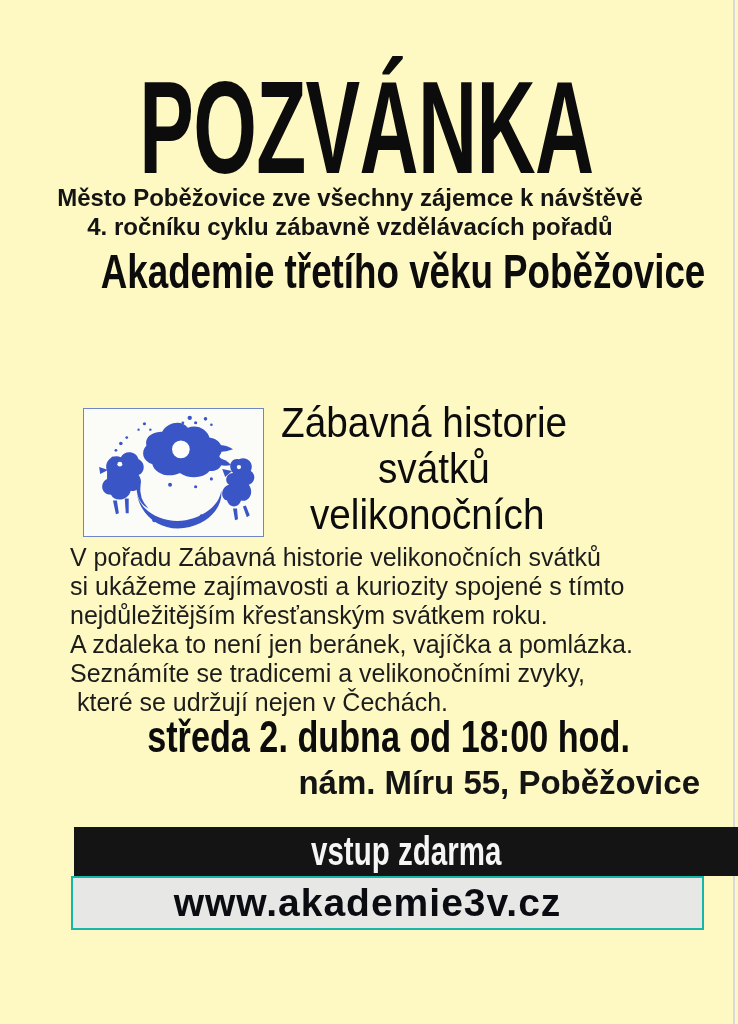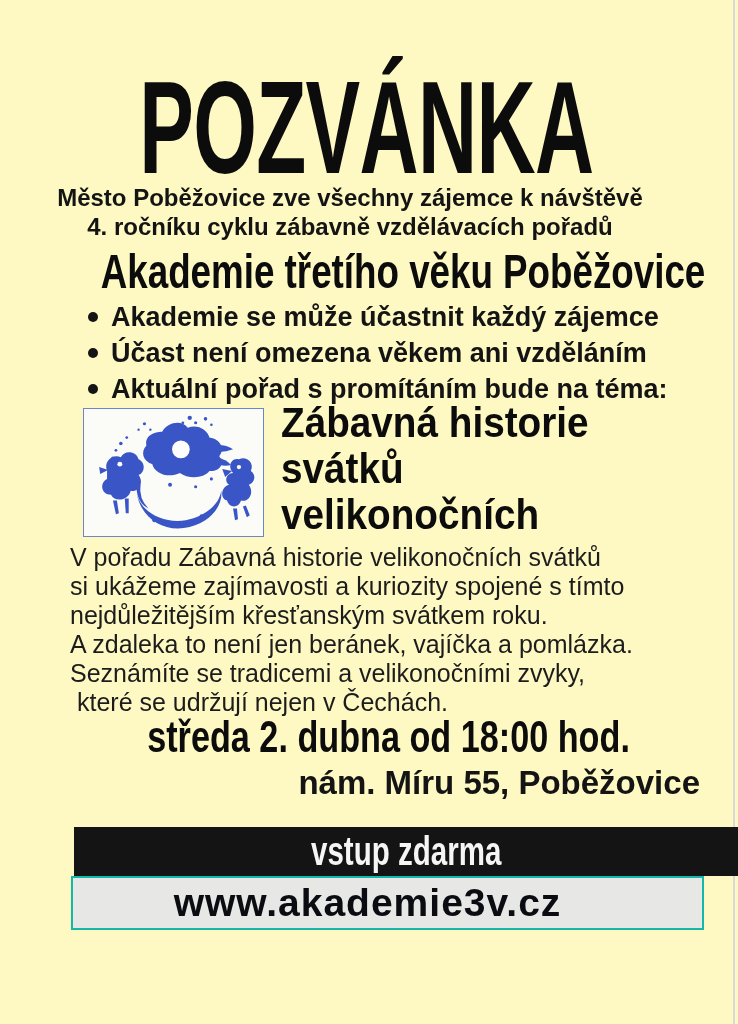--- a/index.html
+++ b/index.html
@@ -21,21 +21,21 @@
   .academy .cond{transform:scaleX(0.75);}
 
   .bullets{position:absolute;left:88px;top:299px;width:600px;margin:0;padding:0;list-style:none;text-align:left;}
   .bullets li{display:flex;gap:13px;font-weight:700;font-size:27px;line-height:36px;color:#141414;}
   .bullets .dot{flex:0 0 auto;width:10px;height:10px;border-radius:50%;background:#141414;margin-top:13px;}
 
   .program-img{
     position:absolute;left:83px;top:408px;width:181px;height:129px;box-sizing:border-box;
     border:1px solid #6e86c8;background:#fbfbf7;display:flex;align-items:center;justify-content:center;
   }
-  .program-title{position:absolute;left:281px;top:399px;text-align:left;font-weight:700;font-size:43px;line-height:46px;color:#0c0c0c;}
+  .program-title{position:absolute;left:281px;top:399px;text-align:center;font-weight:400;font-size:43px;line-height:46px;color:#0c0c0c;}
   .program-title .cond-left{transform:scaleX(0.9);}
 
   .desc{position:absolute;left:70px;top:543px;width:630px;text-align:left;font-weight:400;font-size:25px;line-height:29px;color:#1c1c1c;}
   .desc div{white-space:pre-wrap;}
 
   .event-date{top:711px;font-weight:700;font-size:45px;line-height:52px;color:#0c0c0c;padding-left:39px;}
   .event-date .cond{transform:scaleX(0.76);}
   .event-address{top:766px;font-weight:700;font-size:33px;line-height:34px;color:#141414;text-align:right;}
 
   .bar-black{
@@ -64,34 +64,20 @@
 
   <div class="col intro">
     <div>Město Poběžovice zve všechny zájemce k návštěvě</div>
     <div>4. ročníku cyklu zábavně vzdělávacích pořadů</div>
   </div>
 
   <div class="col academy">
     <span class="cond">Akademie třetího věku Poběžovice</span>
   </div>
 
-  <ul class="bullets">
-    <li>
-      <span class="dot"></span>
-      <span>Akademie se může účastnit každý zájemce</span>
-    </li>
-    <li>
-      <span class="dot"></span>
-      <span>Účast není omezena věkem ani vzděláním</span>
-    </li>
-    <li>
-      <span class="dot"></span>
-      <span>Aktuální pořad s promítáním bude na téma:</span>
-    </li>
-  </ul>
 
   <div class="program-img">
     <svg viewBox="0 0 179 127" width="177" height="125" xmlns="http://www.w3.org/2000/svg">
       <g fill="#3a55c5">
         <path d="M78 22 C84 12 98 10 104 18 C114 14 124 20 126 28 C138 30 142 40 136 47 C142 55 136 63 126 62 C120 70 104 70 96 64 C84 70 70 64 68 55 C58 52 56 42 62 36 C60 26 70 22 78 22 Z"></path>
         <circle cx="97" cy="40" r="9" fill="#fdfdfb"></circle>
         <path d="M128 36 q14 -2 22 4 q-10 4 -22 2 z"></path>
         <path d="M132 48 q12 2 16 8 q-10 2 -18 -3 z"></path>
         <circle cx="106" cy="8" r="2.2"></circle>
           <circle cx="112" cy="13" r="1.6"></circle>

